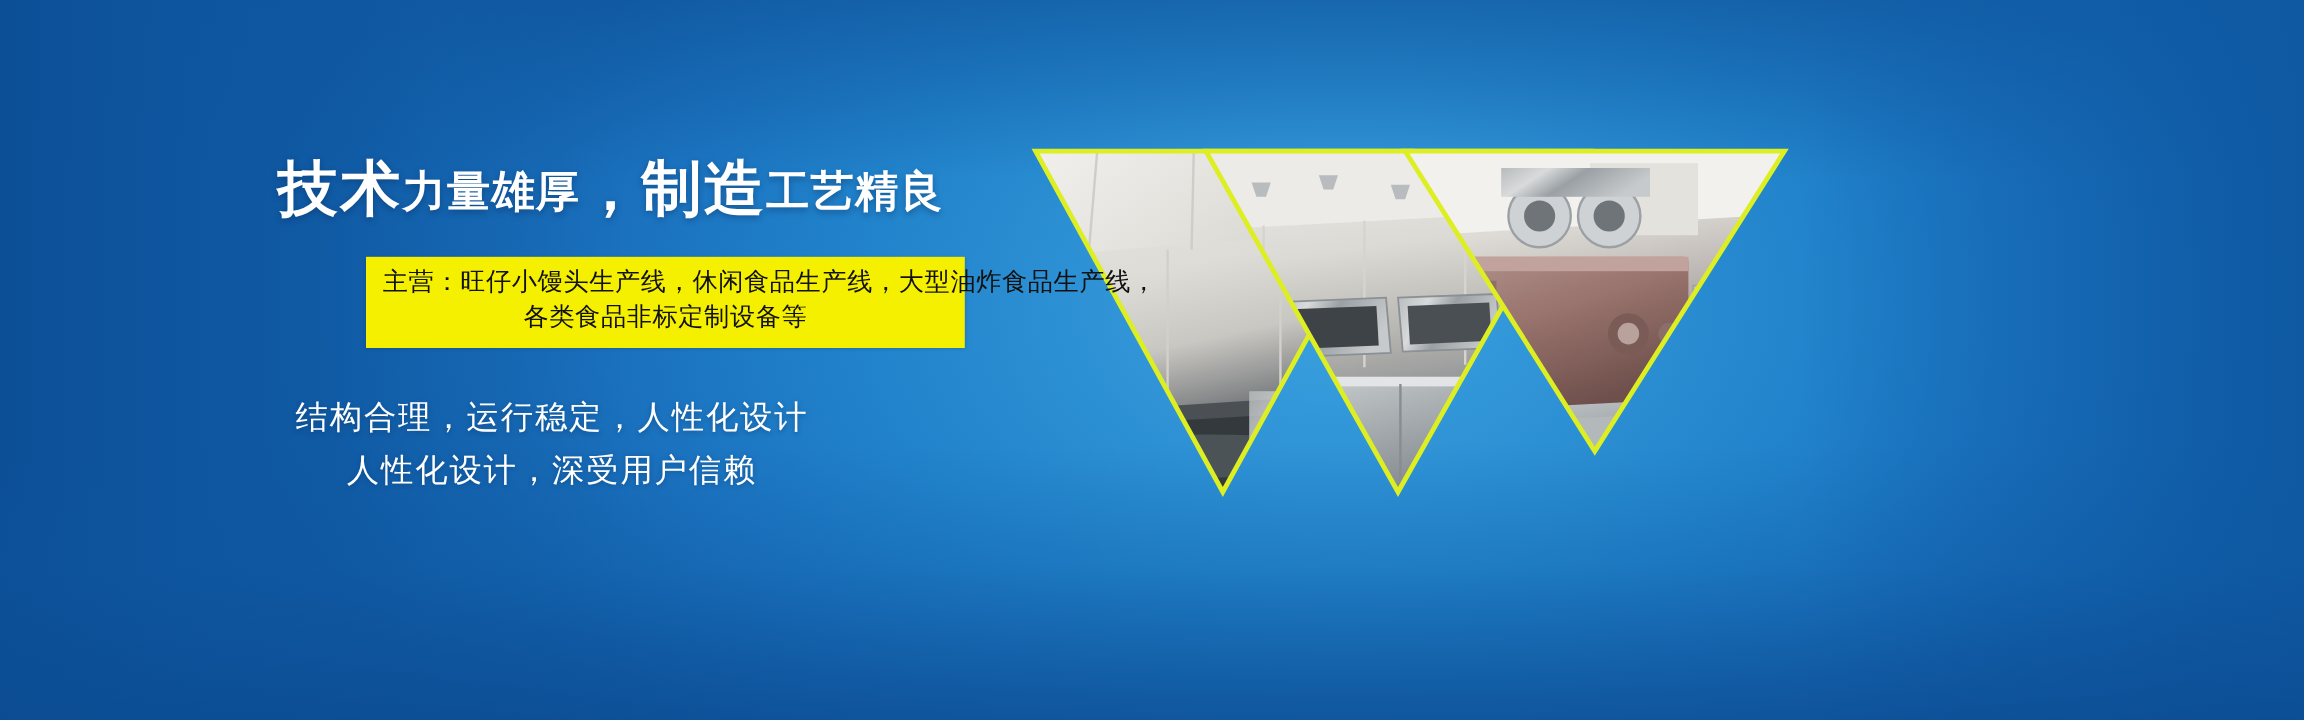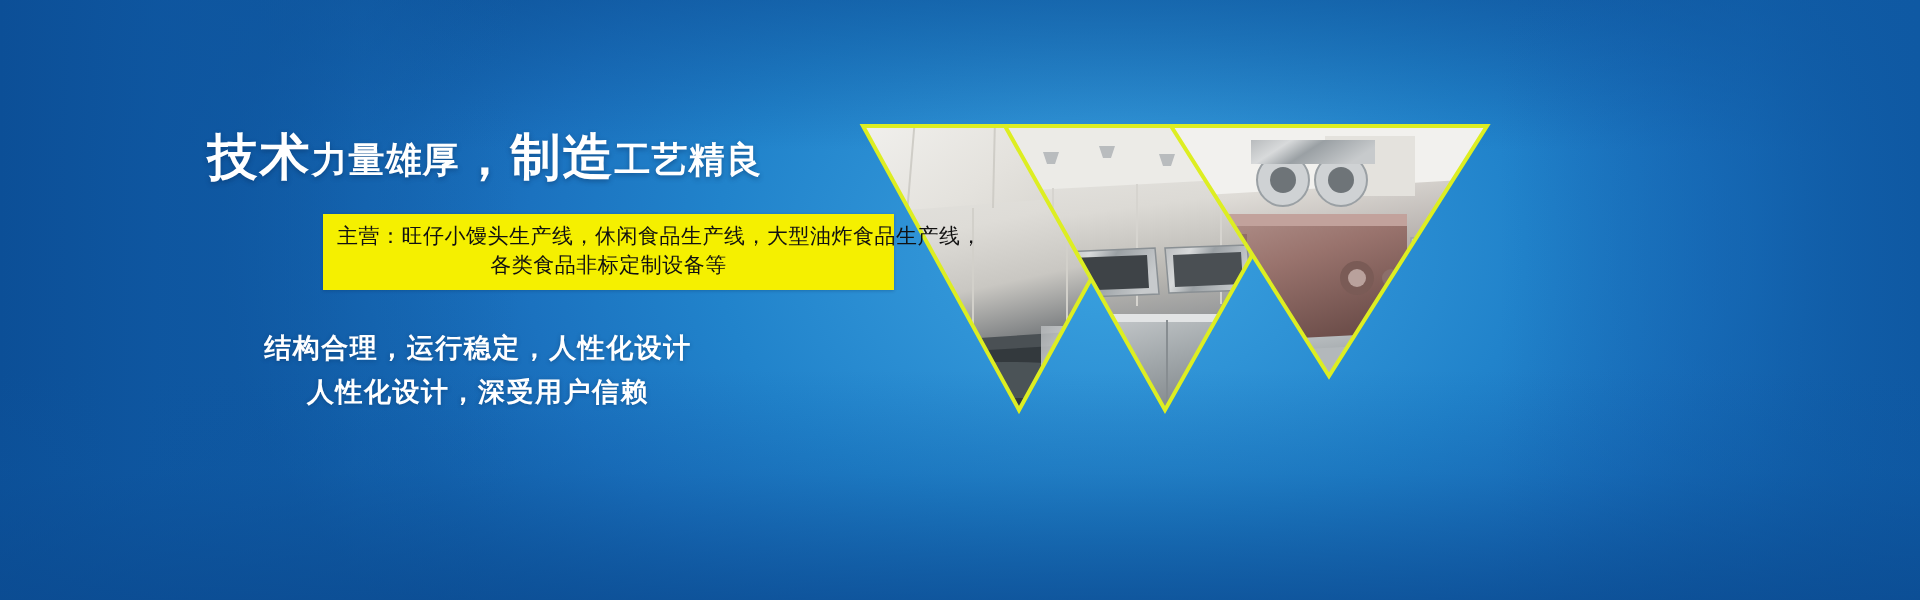--- a/index.html
+++ b/index.html
@@ -29,52 +29,52 @@
     background:linear-gradient(to top,rgba(11,75,145,.75) 0%,rgba(13,85,158,.25) 55%,rgba(20,99,174,0) 100%);
     pointer-events:none;
   }
   #vignette-top{
     position:absolute;left:0;top:0;width:1920px;height:150px;
     background:linear-gradient(to bottom,rgba(12,78,148,.55) 0%,rgba(20,99,174,0) 100%);
     pointer-events:none;
   }
 
   
-  #text-block{position:absolute;left:18px;top:132px;width:900px;}
+  #text-block{position:absolute;left:0;top:132px;width:900px;padding-left:42px;}
 
   #headline{
     text-align:center;white-space:nowrap;
     color:#ffffff;font-weight:bold;
     letter-spacing:1px;
     line-height:1;
     text-shadow:0 2px 5px rgba(6,45,90,.45);
     margin:0 0 6px 0;
     padding-left:34px;
   }
   #headline .big{font-size:50px;font-weight:bold;letter-spacing:2px;}
   #headline .small{font-size:36px;font-weight:bold;letter-spacing:1px;position:relative;top:-2px;}
   #headline .comma{font-size:50px;font-weight:bold;}
 
   #yellow-box{
-    position:absolute;left:305px;top:82px;width:571px;
+    position:absolute;left:305px;top:82px;width:499px;
     background:#f5f000;
     padding:8px 14px 10px 14px;
     box-sizing:border-box;
     text-align:center;
     box-shadow:0 1px 3px rgba(5,40,80,.25);
   }
   #yellow-box .yline{
     color:#111111;font-size:21px;line-height:1.38;
     letter-spacing:.5px;white-space:nowrap;
   }
   #yellow-box .yline.second{letter-spacing:.5px;}
 
   #sub-lines{
     position:absolute;left:0;top:195px;width:900px;text-align:center;
-    padding-left:20px;box-sizing:border-box;font-weight:bold;
+    padding-left:20px;box-sizing:border-box;
   }
   #sub-lines .sline{
     color:#ffffff;font-size:27px;line-height:1.62;
     letter-spacing:1.5px;white-space:nowrap;
     text-shadow:0 1px 4px rgba(6,45,90,.4);
   }
 
   
   #montage{position:absolute;left:855px;top:118px;width:640px;height:300px;}
   #montage svg{display:block;}

